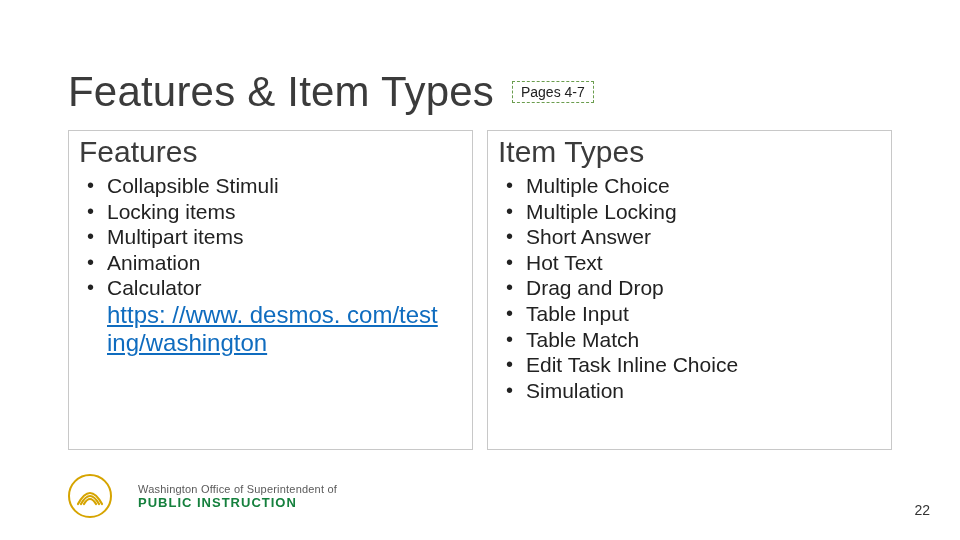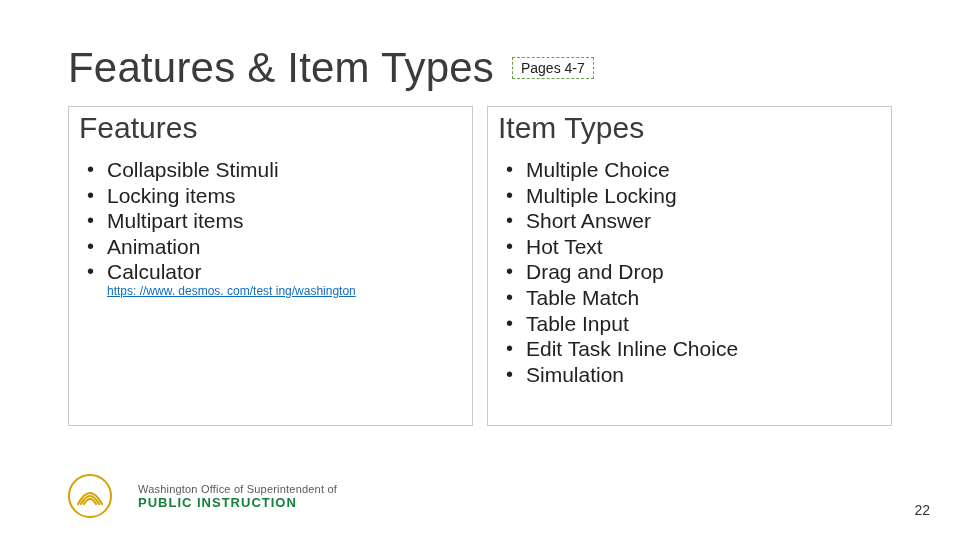--- a/index.html
+++ b/index.html
@@ -1,27 +1,27 @@
 <!DOCTYPE html>
 <html><head>
 <meta charset="utf-8">
 <style>
   * { margin: 0; padding: 0; box-sizing: border-box; }
   html, body { width: 960px; height: 540px; background: #fff; font-family: "Segoe UI", "Segoe UI Light", Arial, sans-serif; color: #262626; }
-  .slide { position: relative; width: 960px; height: 540px; padding: 44px 68px 30px 68px; }
+  .slide { position: relative; width: 960px; height: 540px; padding: 68px 68px 30px 68px; }
   .title-row { display: flex; align-items: center; gap: 18px; }
   .title { font-size: 42px; font-weight: 300; color: #3b3b3b; letter-spacing: 0.2px; }
   .page-badge { display: inline-block; font-size: 14px; padding: 2px 8px; border: 1.5px dashed #6a9d4e; color: #222; }
   .columns { display: flex; gap: 14px; margin-top: 14px; }
   .panel { flex: 1; border: 1px solid #c8c8c8; padding: 4px 10px 10px 10px; min-height: 320px; }
-  .panel-title { font-size: 30px; font-weight: 300; color: #3b3b3b; margin-bottom: 12px; }
+  .panel-title { font-size: 30px; font-weight: 300; color: #3b3b3b; margin-bottom: 4px; }
   ul.bullets { list-style: none; padding-left: 28px; }
   ul.bullets li { position: relative; font-size: 21px; line-height: 1.22; font-weight: 400; color: #222; }
   ul.bullets li::before { content: "•"; position: absolute; left: -20px; top: 0; font-size: 20px; }
-  .link-block { display: block; color: #0f6cbf; text-decoration: underline; font-size: 12px; line-height: 1.15; word-break: normal; }
+  .link-block { display: block; color: #0f6cbf; text-decoration: underline; font-size: 24px; line-height: 1.15; word-break: normal; }
   .footer { position: absolute; left: 68px; bottom: 22px; display: flex; align-items: center; gap: 26px; }
   .logo-mark { width: 44px; height: 44px; }
   .logo-text .line1 { font-size: 11px; color: #5a5a5a; letter-spacing: 0.2px; }
   .logo-text .line2 { font-size: 13px; font-weight: 700; color: #15803d; letter-spacing: 1px; }
   .page-number { position: absolute; right: 30px; bottom: 22px; font-size: 14px; color: #333; margin-top: 12px; }
 </style>
 </head>
 <body>
 
 <div class="slide">
@@ -48,22 +48,22 @@
     </div>
 
     <div class="panel">
       <div class="panel-title">Item Types</div>
       <ul class="bullets">
         <li>Multiple Choice</li>
         <li>Multiple Locking</li>
         <li>Short Answer</li>
         <li>Hot Text</li>
         <li>Drag and Drop</li>
+        <li>Table Input</li>
         <li>Table Match</li>
-        <li>Table Input</li>
         <li>Edit Task Inline Choice</li>
         <li>Simulation</li>
       </ul>
     </div>
 
   </div>
 
   <div class="footer">
     <svg class="logo-mark" viewBox="0 0 44 44">
       <circle cx="22" cy="22" r="21" fill="none" stroke="#d6a400" stroke-width="2"></circle>

